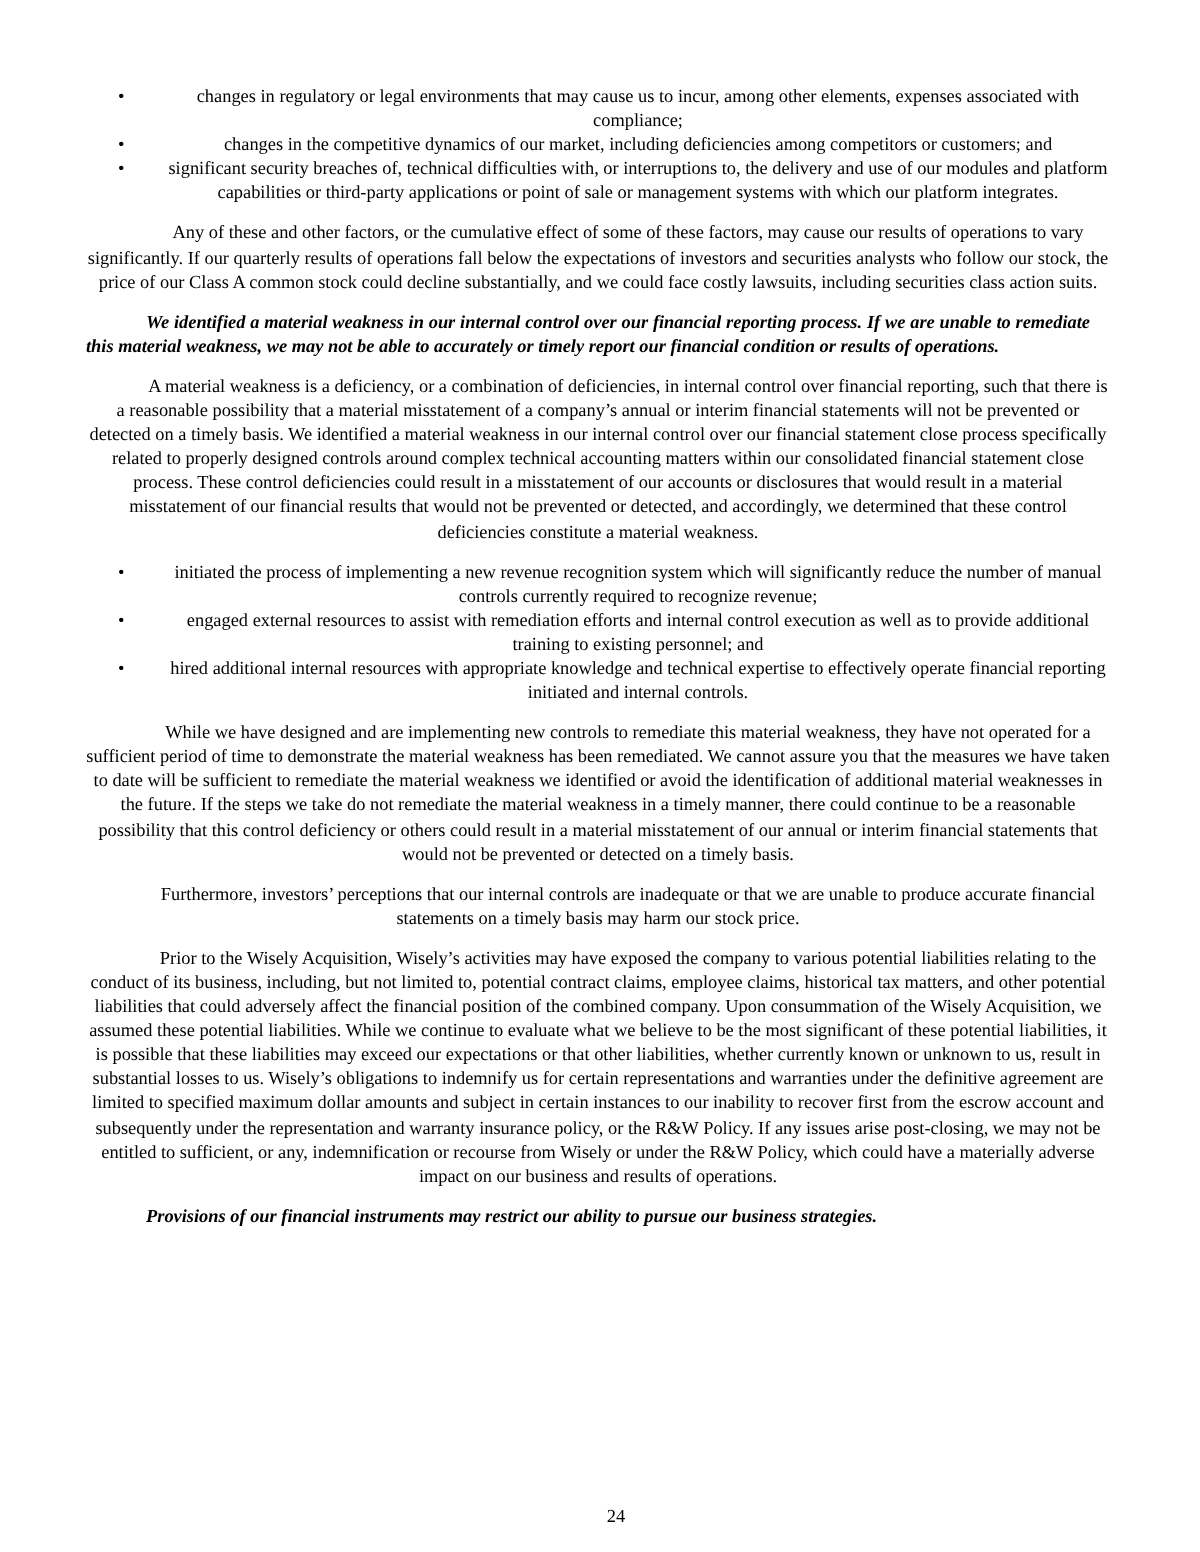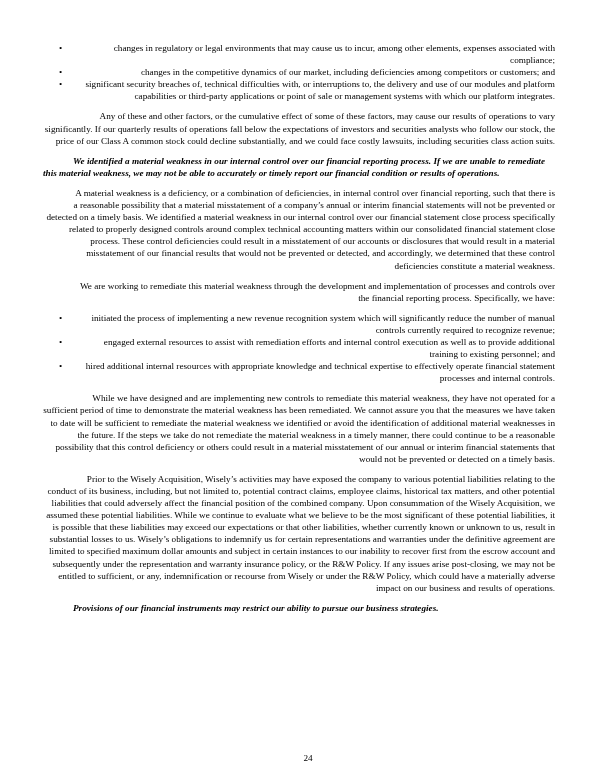--- a/index.html
+++ b/index.html
@@ -17,21 +17,21 @@
     padding: 42px 45px 0 43px;
     font-family: "Liberation Serif", "DejaVu Serif", serif;
     font-size: 9.2px;
     line-height: 12.1px;
     color: #000000;
     overflow: hidden;
   }
   .para {
     margin: 8px 0 0 0;
     text-indent: 30px;
-    text-align: right;
+    text-align: center;
   }
   .heading {
     margin: 8px 10px 0 0;
     text-indent: 30px;
     font-weight: bold;
     font-style: italic;
     text-align: justify;
   }
   .bullets {
     margin: 8px 0 0 0;
@@ -46,21 +46,21 @@
     margin: 0;
     padding: 0;
   }
   .bullet-glyph {
     flex: 0 0 40px;
     box-sizing: border-box;
     padding-left: 16px;
   }
   .bullet-text {
     flex: 1 1 auto;
-    text-align: right;
+    text-align: center;
   }
   .page-number {
     position: absolute;
     left: 16px;
     right: 0;
     bottom: 12px;
     text-align: center;
   }
 </style>
 </head>
@@ -82,39 +82,39 @@
       <span class="bullet-text">significant security breaches of, technical difficulties with, or interruptions to, the delivery and use of our modules and platform capabilities or third-party applications or point of sale or management systems with which our platform integrates.</span>
     </li>
   </ul>
 
   <p class="para">Any of these and other factors, or the cumulative effect of some of these factors, may cause our results of operations to vary significantly. If our quarterly results of operations fall below the expectations of investors and securities analysts who follow our stock, the price of our Class A common stock could decline substantially, and we could face costly lawsuits, including securities class action suits.</p>
 
   <p class="heading">We identified a material weakness in our internal control over our financial reporting process. If we are unable to remediate this material weakness, we may not be able to accurately or timely report our financial condition or results of operations.</p>
 
   <p class="para">A material weakness is a deficiency, or a combination of deficiencies, in internal control over financial reporting, such that there is a reasonable possibility that a material misstatement of a company’s annual or interim financial statements will not be prevented or detected on a timely basis. We identified a material weakness in our internal control over our financial statement close process specifically related to properly designed controls around complex technical accounting matters within our consolidated financial statement close process. These control deficiencies could result in a misstatement of our accounts or disclosures that would result in a material misstatement of our financial results that would not be prevented or detected, and accordingly, we determined that these control deficiencies constitute a material weakness.</p>
 
-  <p class="para">We are working to remediate this material weakness through the development and implementation of processes and controls over the financial reporting process. Specifically, we have:</p>
 
   <ul class="bullets">
     <li class="bullet-item">
       <span class="bullet-glyph">•</span>
       <span class="bullet-text">initiated the process of implementing a new revenue recognition system which will significantly reduce the number of manual controls currently required to recognize revenue;</span>
     </li>
     <li class="bullet-item">
       <span class="bullet-glyph">•</span>
       <span class="bullet-text">engaged external resources to assist with remediation efforts and internal control execution as well as to provide additional training to existing personnel; and</span>
     </li>
     <li class="bullet-item">
       <span class="bullet-glyph">•</span>
-      <span class="bullet-text">hired additional internal resources with appropriate knowledge and technical expertise to effectively operate financial statement processes and internal controls.</span>
+      <span class="bullet-text">hired additional internal resources with appropriate knowledge and technical expertise to effectively operate financial reporting initiated and internal controls.</span>
     </li>
   </ul>
 
   <p class="para">While we have designed and are implementing new controls to remediate this material weakness, they have not operated for a sufficient period of time to demonstrate the material weakness has been remediated. We cannot assure you that the measures we have taken to date will be sufficient to remediate the material weakness we identified or avoid the identification of additional material weaknesses in the future. If the steps we take do not remediate the material weakness in a timely manner, there could continue to be a reasonable possibility that this control deficiency or others could result in a material misstatement of our annual or interim financial statements that would not be prevented or detected on a timely basis.</p>
 
+  <p class="para">Furthermore, investors’ perceptions that our internal controls are inadequate or that we are unable to produce accurate financial statements on a timely basis may harm our stock price.</p>
 
 
   <p class="para">Prior to the Wisely Acquisition, Wisely’s activities may have exposed the company to various potential liabilities relating to the conduct of its business, including, but not limited to, potential contract claims, employee claims, historical tax matters, and other potential liabilities that could adversely affect the financial position of the combined company. Upon consummation of the Wisely Acquisition, we assumed these potential liabilities. While we continue to evaluate what we believe to be the most significant of these potential liabilities, it is possible that these liabilities may exceed our expectations or that other liabilities, whether currently known or unknown to us, result in substantial losses to us. Wisely’s obligations to indemnify us for certain representations and warranties under the definitive agreement are limited to specified maximum dollar amounts and subject in certain instances to our inability to recover first from the escrow account and subsequently under the representation and warranty insurance policy, or the R&amp;W Policy. If any issues arise post-closing, we may not be entitled to sufficient, or any, indemnification or recourse from Wisely or under the R&amp;W Policy, which could have a materially adverse impact on our business and results of operations.</p>
 
   <p class="heading">Provisions of our financial instruments may restrict our ability to pursue our business strategies.</p>
 
   <div class="page-number">24</div>
 
 </div>
 

